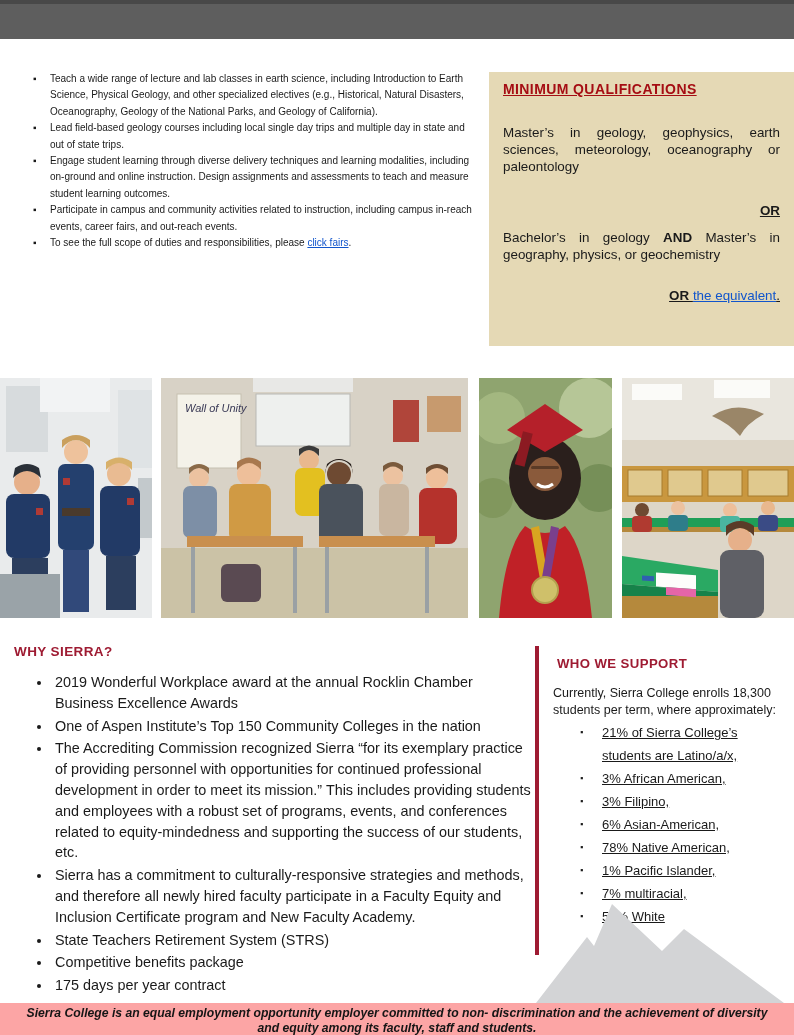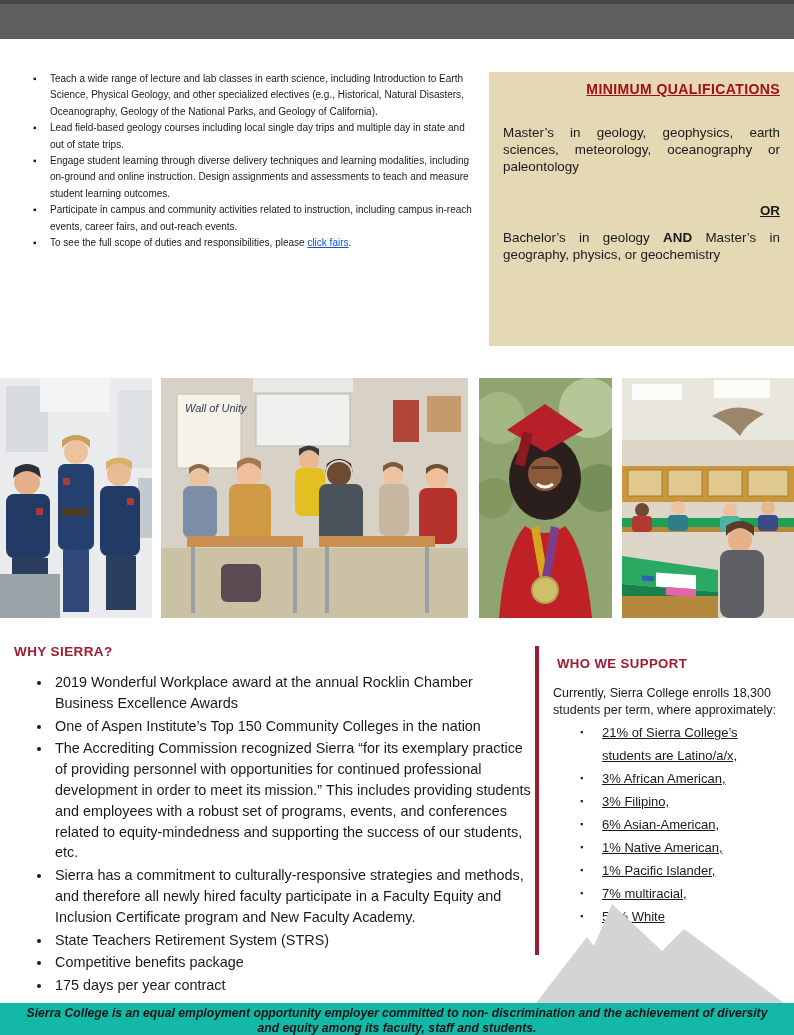--- a/index.html
+++ b/index.html
@@ -14,21 +14,21 @@
   .duties{position:absolute;left:14px;top:71px;width:462px;}
   .duties h2{margin:0 0 20px 0;font-size:13.5px;font-weight:bold;color:#9e1b32;letter-spacing:.5px;}
   .duties ul{margin:0;padding:0 0 0 36px;list-style:none;font-size:10px;line-height:16.4px;}
   .duties li{position:relative;margin:0;}
   .duties li::before{content:"▪";position:absolute;left:-17px;top:0;font-size:10px;color:#1a1a1a;}
   a.doc-link{color:#1155CC;text-decoration:underline;cursor:pointer;}
 
   
   .qual-box{position:absolute;left:489px;top:72px;width:305px;height:274px;background:#e5d9b5;
             box-sizing:border-box;padding:9px 14px 0 14px;}
-  .qual-box h2{margin:0 0 27px 0;text-align:right;font-size:14px;font-weight:bold;color:#a50d13;
+  .qual-box h2{margin:0 0 27px 0;text-align:left;font-size:14px;font-weight:bold;color:#a50d13;
                text-decoration:underline;letter-spacing:.4px;}
   .qual-box p{margin:0;font-size:13.4px;line-height:17px;text-align:justify;}
   .qual-box p.center{text-align:right;text-decoration:underline;}
   .qual-box .sp1{margin-top:27px;}
   .qual-box .sp2{margin-top:10px;}
   .qual-box .sp3{margin-top:24px;}
 
   
   .photo{position:absolute;top:378px;height:264px;overflow:hidden;}
   .photo svg{display:block;}
@@ -49,21 +49,21 @@
   
   .support{position:absolute;left:553px;top:656px;width:241px;}
   .support h2{margin:0 0 14px 4px;font-size:13.2px;font-weight:bold;color:#9e1b32;letter-spacing:.4px;}
   .support .intro{margin:0;font-size:12.5px;line-height:17.4px;}
   .support ul{margin:1px 0 0 0;padding:0 0 0 49px;list-style:none;font-size:13px;line-height:23px;text-decoration:underline;}
   .support li{position:relative;max-width:162px;}
   .support li::before{content:"▪";position:absolute;left:-22px;top:0;font-size:9px;color:#1a1a1a;}
 
   
   .mountain{position:absolute;left:530px;top:900px;width:264px;height:103px;z-index:1;}
-  .footer-bar{position:absolute;left:0;top:1003px;width:794px;height:32px;background:#14b8a6;z-index:2;
+  .footer-bar{position:absolute;left:0;top:1003px;width:794px;height:32px;background:#fca5a5;z-index:2;
               text-align:center;font-style:italic;font-weight:bold;font-size:12.2px;color:#151515;}
   .footer-bar .l1{margin-top:3px;line-height:14.5px;}
   .footer-bar .l2{line-height:14px;}
 </style>
 </head>
 <body>
 
 <div id="page">
 
   <div class="top-banner"></div>
@@ -76,20 +76,21 @@
       <li>Participate in campus and community activities related to instruction, including campus in-reach events, career fairs, and out-reach events.</li>
       <li><span>To see the full scope of duties and responsibilities, please </span><a class="doc-link">click fairs</a><span>.</span></li>
     </ul>
   </div>
 
   <div class="qual-box">
     <h2>MINIMUM QUALIFICATIONS</h2>
     <p>Master’s in geology, geophysics, earth sciences, meteorology, oceanography or paleontology</p>
     <p class="center sp1"><b>OR</b></p>
     <p class="sp2"><span>Bachelor’s in geology </span><b>AND</b><span> Master’s in geography, physics, or geochemistry</span></p>
+    <p class="center sp3"><b>OR </b><a class="doc-link">the equivalent</a><span>.</span></p>
   </div>
 
   <div class="photo" id="photo1">
     <svg width="152" height="240" viewBox="0 0 152 240">
       <rect width="152" height="240" fill="#e9ebec"></rect>
       <rect x="6" y="8" width="42" height="66" fill="#d7dbdd"></rect>
       <rect x="118" y="12" width="34" height="78" fill="#dfe3e5"></rect>
       <rect x="40" y="0" width="70" height="34" fill="#f2f3f4"></rect>
       <rect x="138" y="100" width="14" height="60" fill="#c3c9cc"></rect>
 
@@ -238,21 +239,21 @@
   <div class="divider"></div>
 
   <div class="support">
     <h2>WHO WE SUPPORT</h2>
     <p class="intro">Currently, Sierra College enrolls 18,300 students per term, where approximately:</p>
     <ul>
       <li>21% of Sierra College’s students are Latino/a/x,</li>
       <li>3% African American,</li>
       <li>3% Filipino,</li>
       <li>6% Asian-American,</li>
-      <li>1% Native American,</li>
+      <li>78% Native American,</li>
       <li>1% Pacific Islander,</li>
       <li>7% multiracial,</li>
       <li>57% White</li>
     </ul>
   </div>
 
   <svg class="mountain" viewBox="0 0 264 103">
     <polygon points="6,103 57,37 64,46 82,4 132,51 154,29 254,103" fill="#d3d4d6"></polygon>
   </svg>
 

